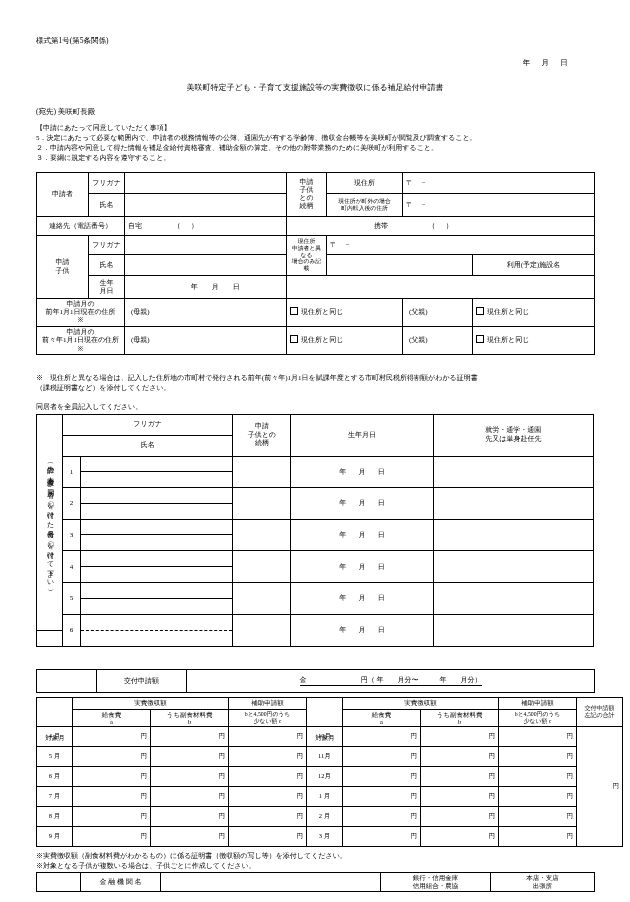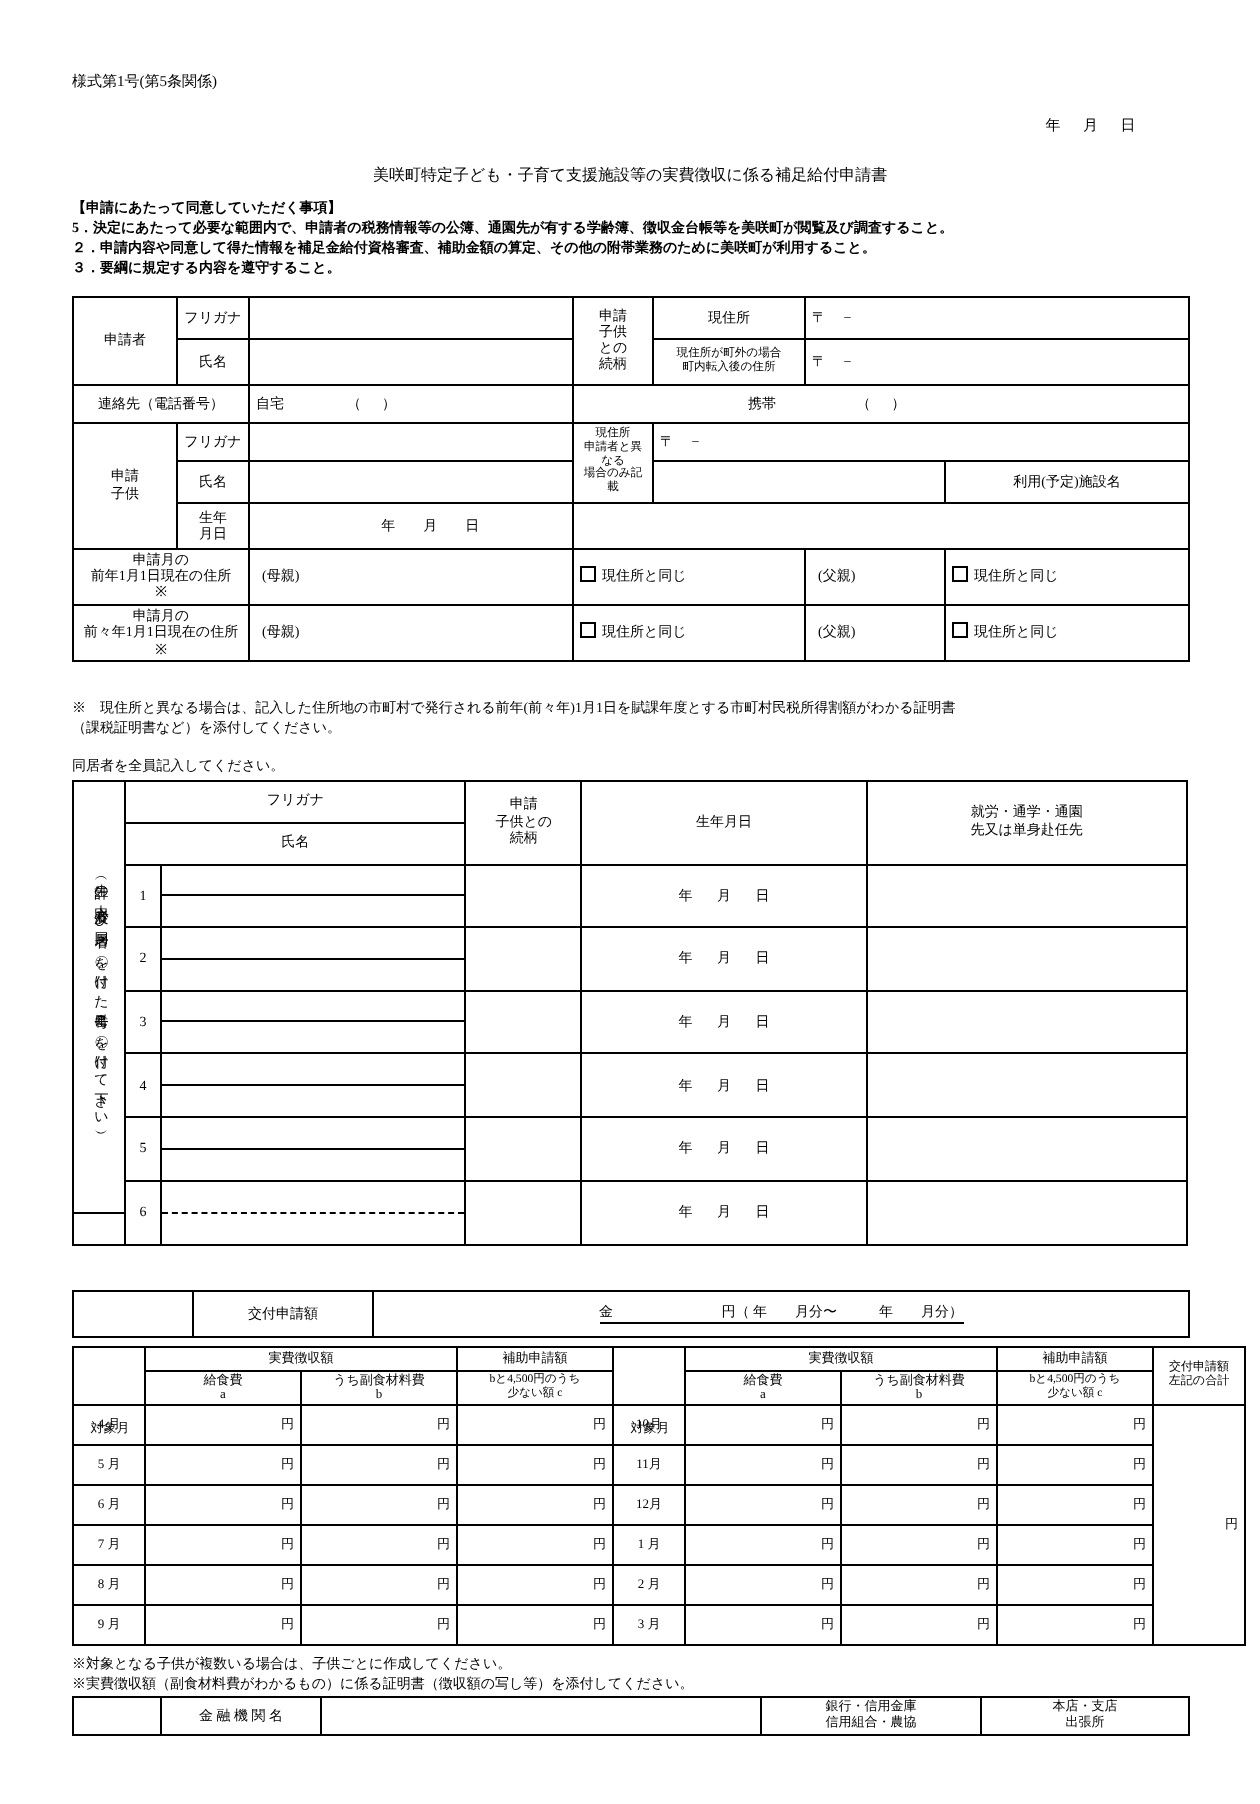--- a/index.html
+++ b/index.html
@@ -11,21 +11,21 @@
     position:relative;
     overflow:hidden;
   }
   .page{position:relative;width:630px;height:902px;padding:0;box-sizing:border-box;}
   .pad{padding:0 36px;}
   .formno{font-size:7.5px;margin-top:36px;}
   .daterow{text-align:right;margin-top:12px;font-size:7.5px;letter-spacing:0;}
   .daterow span{display:inline-block;}
   .title{text-align:center;font-size:8px;margin-top:14px;font-weight:normal;}
   .addr{margin-top:14px;font-size:7.5px;}
-  .note-box{margin-top:6px;font-size:7px;line-height:1.45;font-weight:bold;}
+  .note-box{margin-top:6px;font-size:7px;line-height:1.45;}
   .note-box div{white-space:nowrap;}
   table{border-collapse:collapse;}
   .tbl{width:558px;border:1px solid #000;table-layout:fixed;}
   .tbl td,.tbl th{border:1px solid #000;font-weight:normal;font-size:7px;padding:1px 3px;vertical-align:middle;}
   .center{text-align:center;}
   .vtext{
     writing-mode:vertical-rl;
     text-orientation:upright;
     letter-spacing:1px;
     margin:0 auto;
@@ -60,20 +60,21 @@
     <div class="formno">様式第1号(第5条関係)</div>
 
     <div class="daterow">
       <span>年</span>&nbsp;&nbsp;&nbsp;&nbsp;&nbsp;
       <span>月</span>&nbsp;&nbsp;&nbsp;&nbsp;&nbsp;
       <span>日</span>&nbsp;&nbsp;&nbsp;&nbsp;&nbsp;&nbsp;&nbsp;&nbsp;&nbsp;&nbsp;&nbsp;&nbsp;&nbsp;&nbsp;
     </div>
 
     <div class="title">美咲町特定子ども・子育て支援施設等の実費徴収に係る補足給付申請書</div>
 
+    <div class="addr">(宛先)  美咲町長殿</div>
 
     <div class="note-box">
       <div>【申請にあたって同意していただく事項】</div>
       <div>5．決定にあたって必要な範囲内で、申請者の税務情報等の公簿、通園先が有する学齢簿、徴収金台帳等を美咲町が閲覧及び調査すること。</div>
       <div>２．申請内容や同意して得た情報を補足金給付資格審査、補助金額の算定、その他の附帯業務のために美咲町が利用すること。</div>
       <div>３．要綱に規定する内容を遵守すること。</div>
     </div>
 
     <table class="tbl applicant-tbl">
       <colgroup>
@@ -436,22 +437,22 @@
       </tr>
     </tbody>
       </table>
 
     <div style="position:relative;height:0">
       <div style="position:absolute;top:-113px;left:1px;width:36px;text-align:center;font-size:6.5px">対象月</div>
       <div style="position:absolute;top:-113px;left:271px;width:36px;text-align:center;font-size:6.5px">対象月</div>
     </div>
 
     <div class="noteline" style="margin-top:5px">
+      <div>※実費徴収額（副食材料費がわかるもの）に係る証明書（徴収額の写し等）を添付してください。</div>
       <div>※対象となる子供が複数いる場合は、子供ごとに作成してください。</div>
-      <div>※実費徴収額（副食材料費がわかるもの）に係る証明書（徴収額の写し等）を添付してください。</div>
     </div>
 
 
     <table class="tbl bank-tbl">
       <colgroup>
           <col style="width:44px">
           <col style="width:80px">
           <col style="width:220px">
           <col style="width:110px">
           <col style="width:104px">

